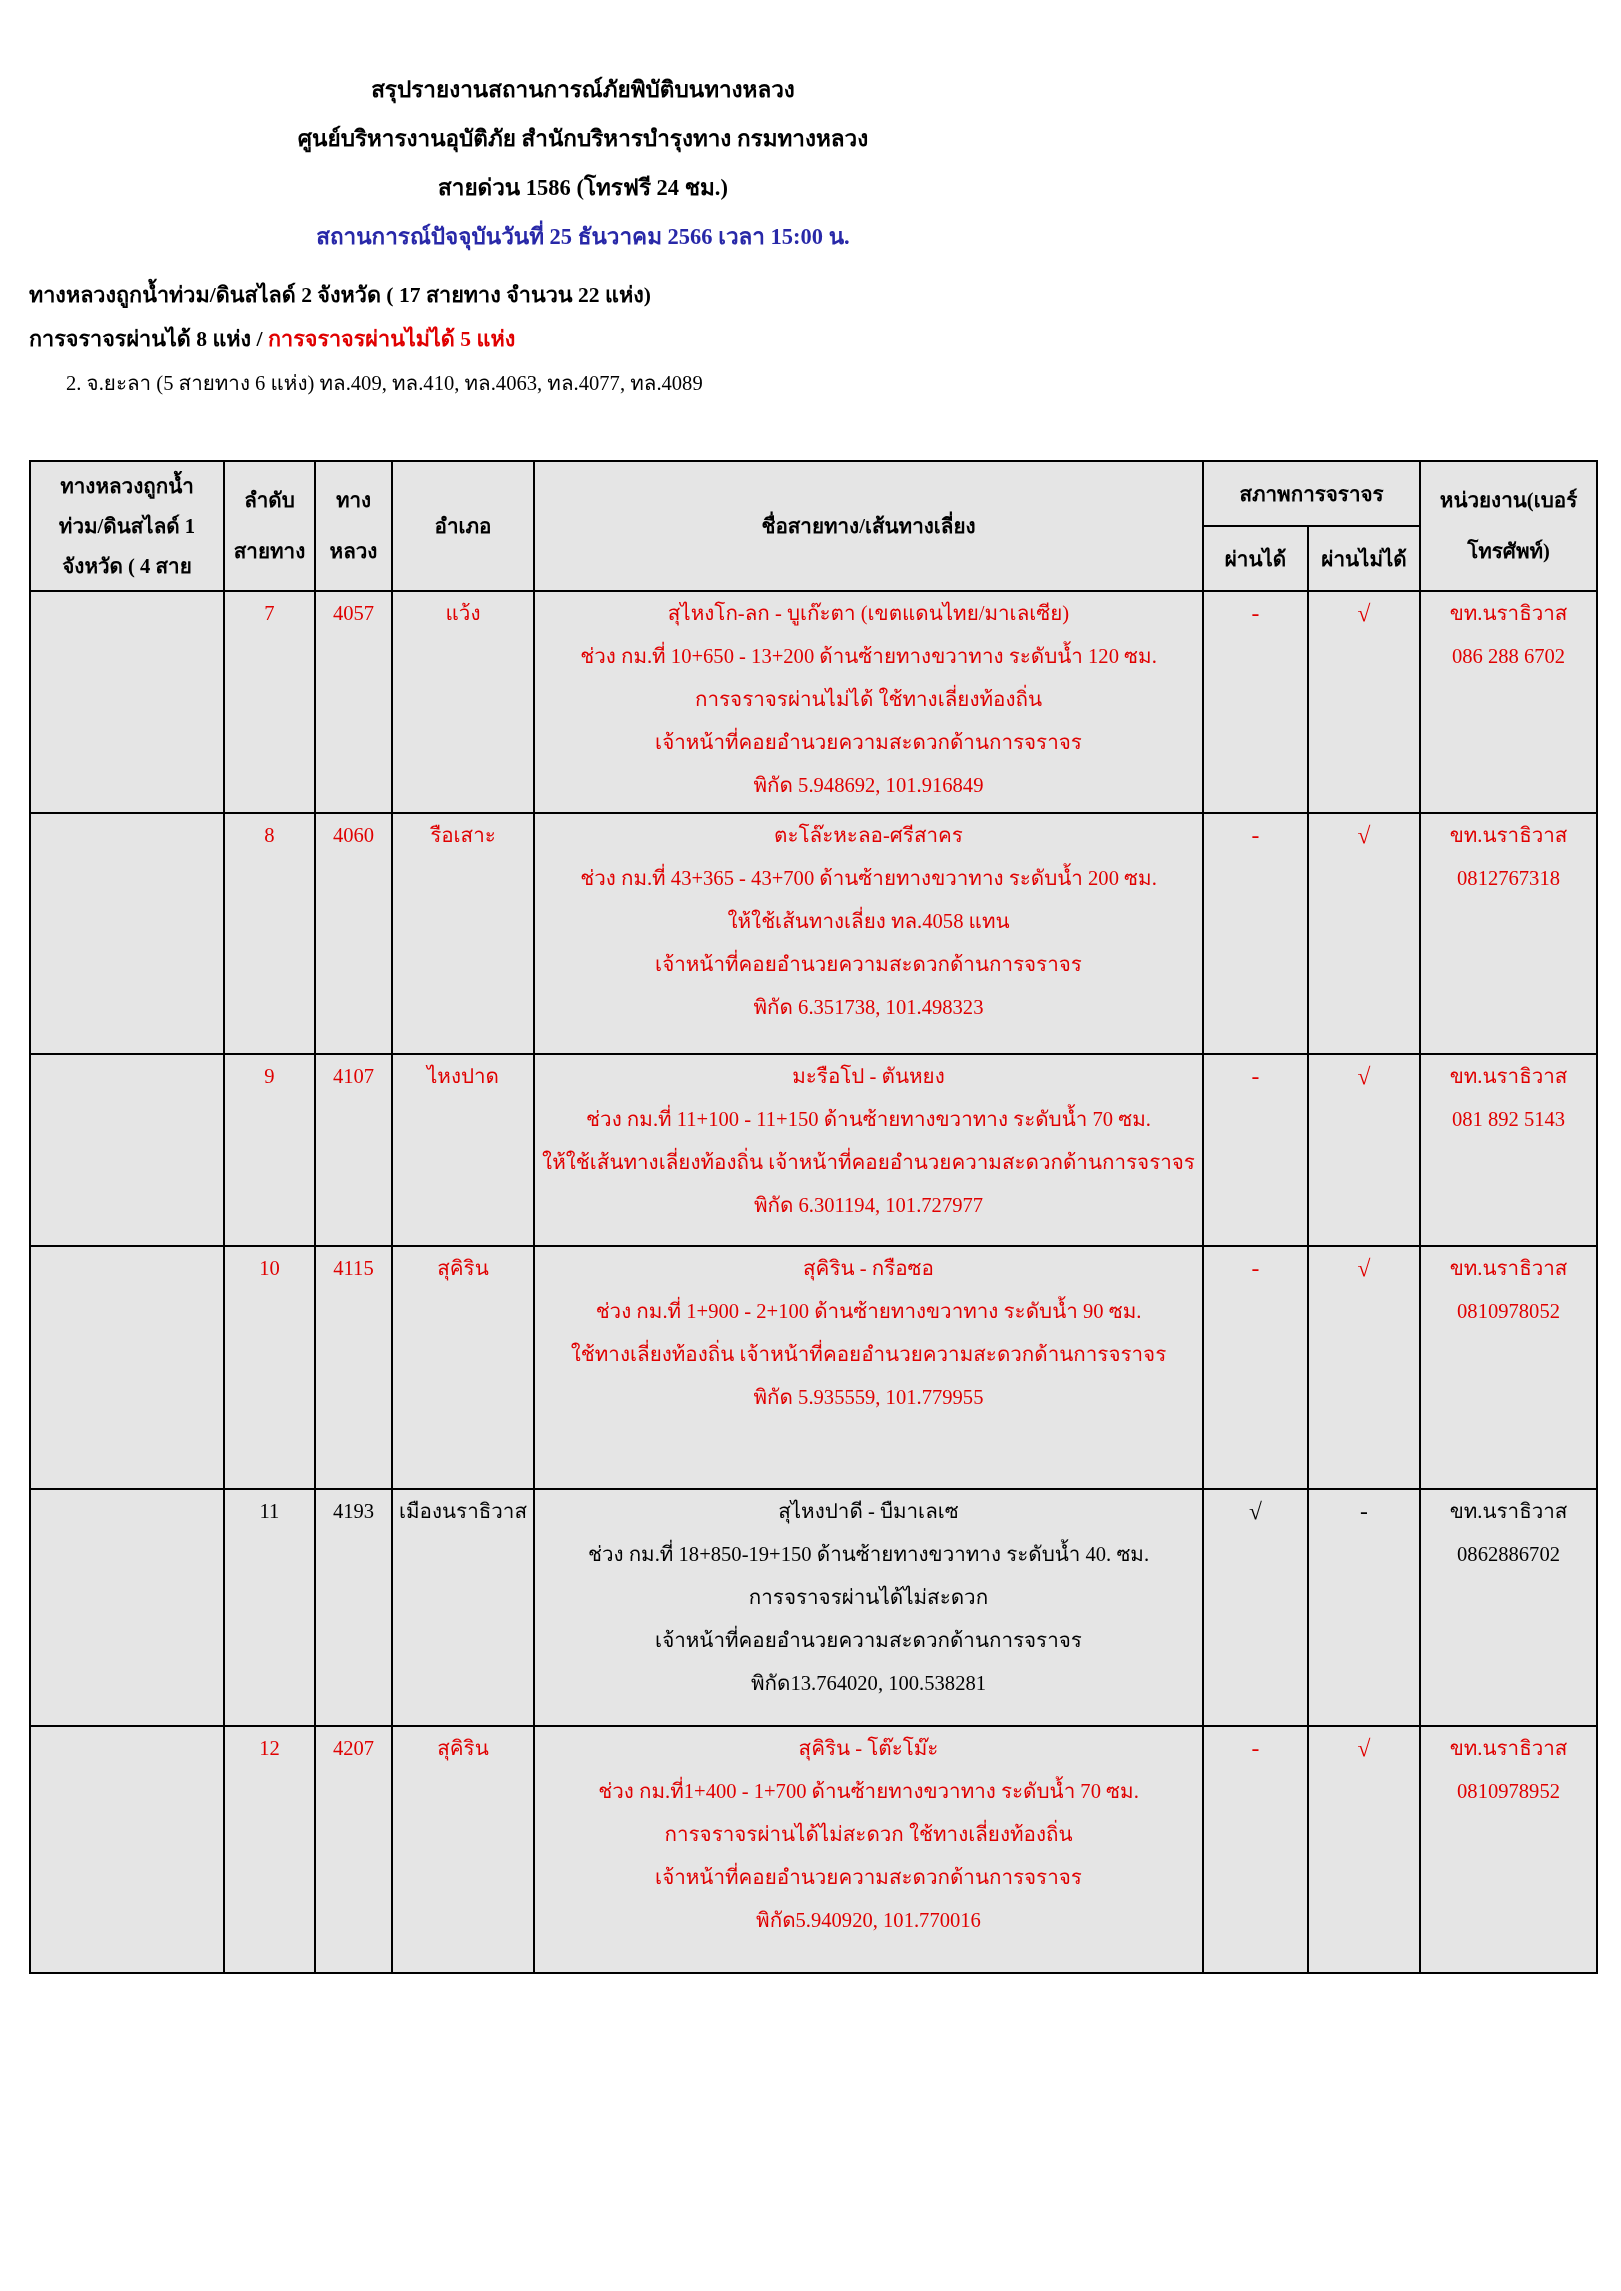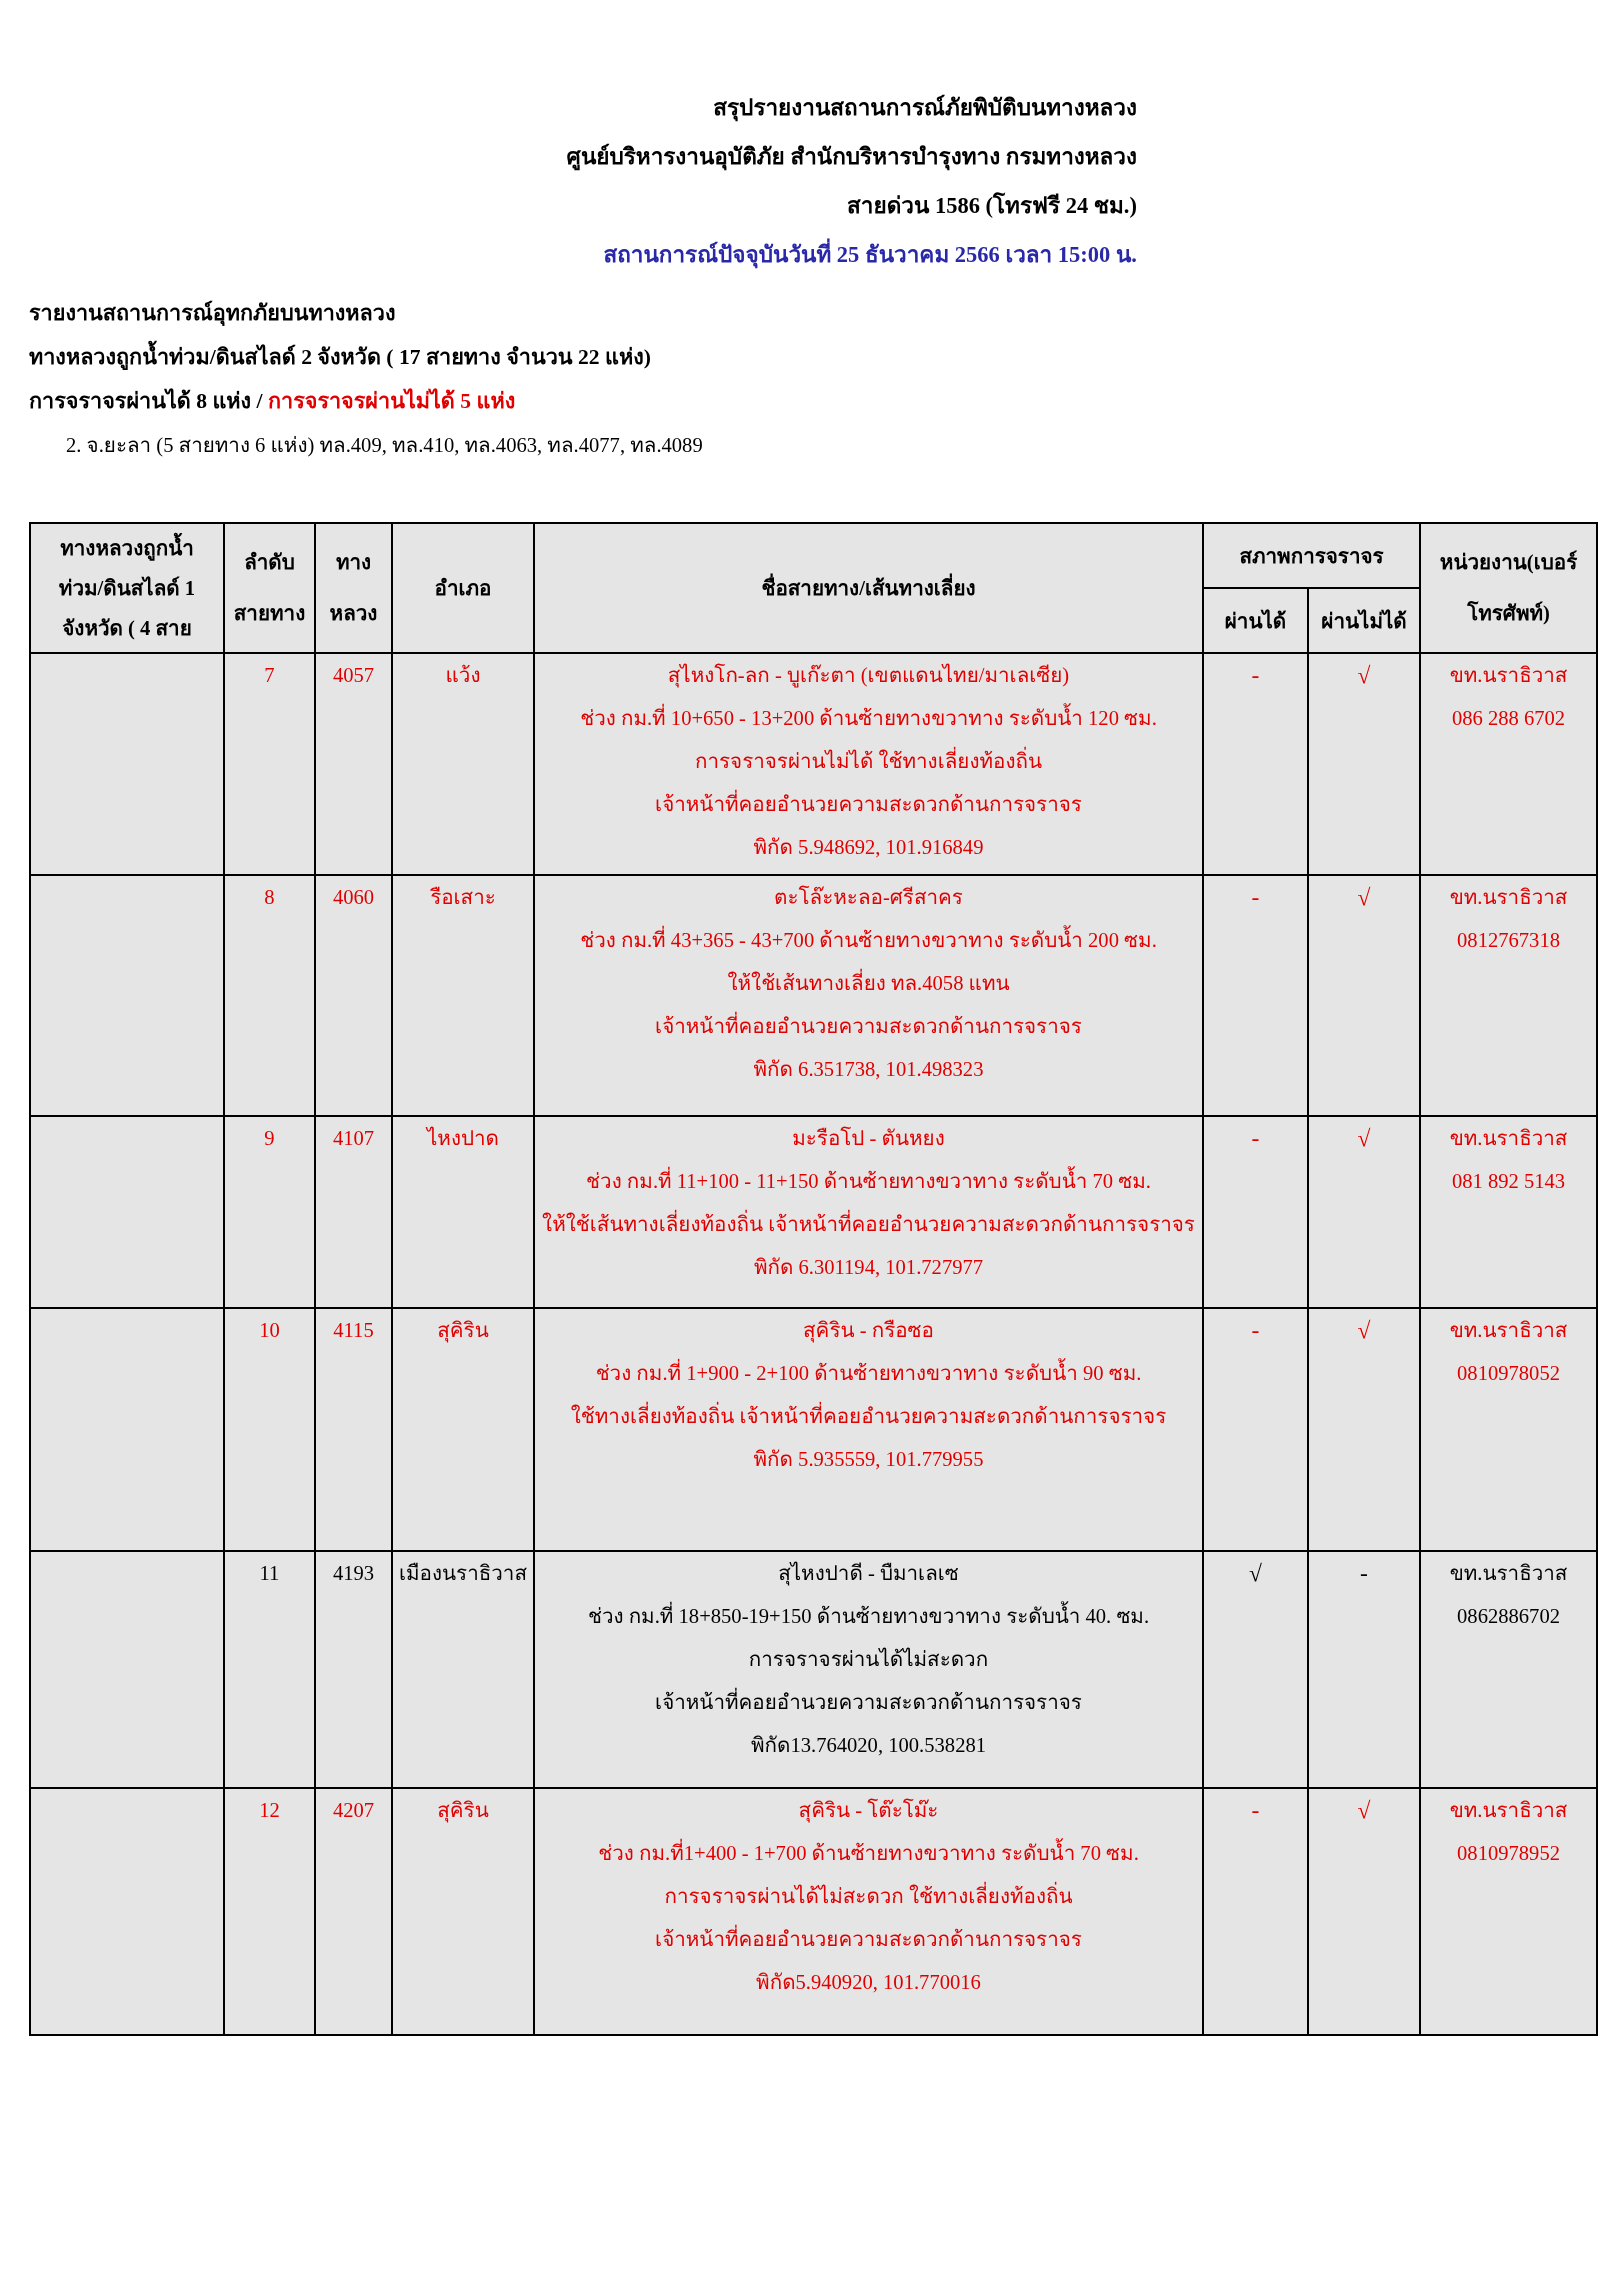--- a/index.html
+++ b/index.html
@@ -5,21 +5,21 @@
   :root { --red:#e00000; --blue:#2828a8; --black:#000000; }
   html,body { margin:0; padding:0; background:#ffffff; }
   body {
     width:1621px; height:2292px; overflow:hidden;
     font-family:"Liberation Serif", "DejaVu Serif", serif;
     color:var(--black,#000);
   }
   .doc { padding-left:29px; }
 
   
-  .titles { width:1108px; text-align:right; padding-top:83px; }
+  .titles { width:1108px; text-align:center; padding-top:65px; }
   .titles .t-line { height:49px; line-height:49px; font-size:22.5px; font-weight:bold; }
   .titles .status { color:var(--blue,#2828a8); }
 
   
   .summary { margin-top:11.8px; }
   .summary .s-line { height:44px; line-height:44px; font-size:21.6px; font-weight:bold; }
   .summary .red { color:var(--red,#e00000); }
   .provinces .p-line { height:44px; line-height:44px; font-size:20.6px; margin-left:37px; }
 
   
@@ -54,21 +54,20 @@
 <div class="doc">
 
   <div class="titles">
     <div class="t-line">สรุปรายงานสถานการณ์ภัยพิบัติบนทางหลวง</div>
     <div class="t-line">ศูนย์บริหารงานอุบัติภัย สำนักบริหารบำรุงทาง กรมทางหลวง</div>
     <div class="t-line">สายด่วน 1586 (โทรฟรี 24 ชม.)</div>
     <div class="t-line status">สถานการณ์ปัจจุบันวันที่ 25 ธันวาคม 2566 เวลา 15:00 น.</div>
   </div>
 
   <div class="summary">
-    <div class="s-line">รายงานสถานการณ์อุทกภัยบนทางหลวง</div>
     <div class="s-line">ทางหลวงถูกน้ำท่วม/ดินสไลด์  2 จังหวัด ( 17 สายทาง จำนวน 22 แห่ง)</div>
     <div class="s-line">
       <span>การจราจรผ่านได้ 8 แห่ง / </span><span class="red">การจราจรผ่านไม่ได้ 5 แห่ง</span>
     </div>
     <div class="provinces">
       <div class="p-line">2. จ.ยะลา (5 สายทาง 6 แห่ง) ทล.409, ทล.410, ทล.4063, ทล.4077, ทล.4089</div>
     </div>
   </div>
 
   <table class="hw">

